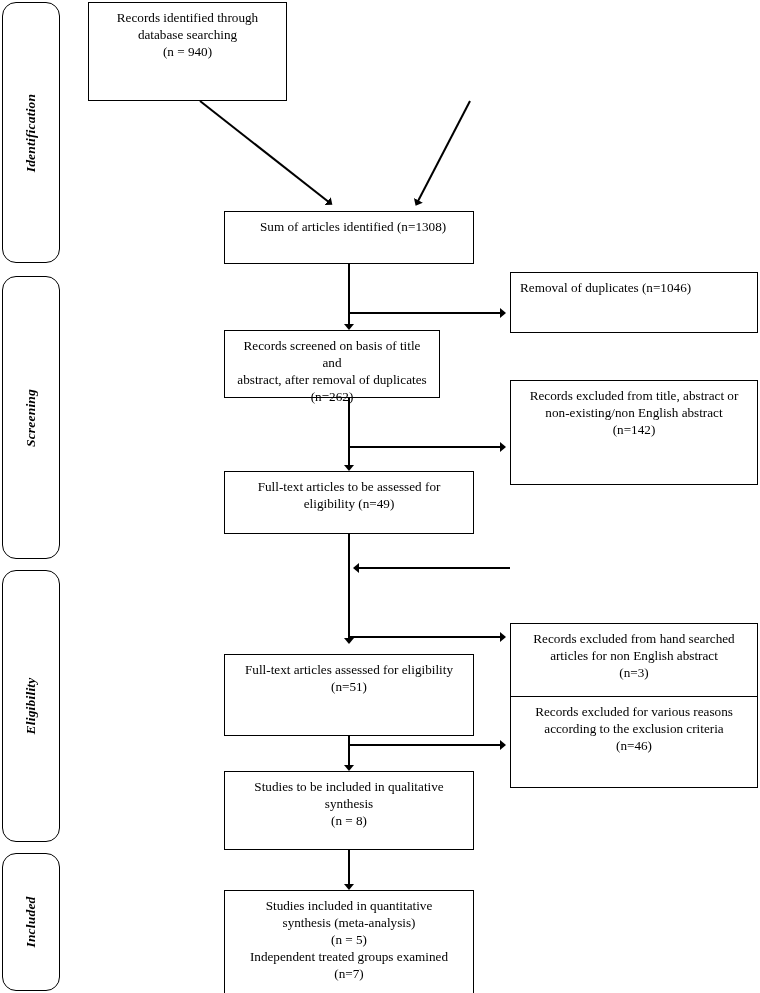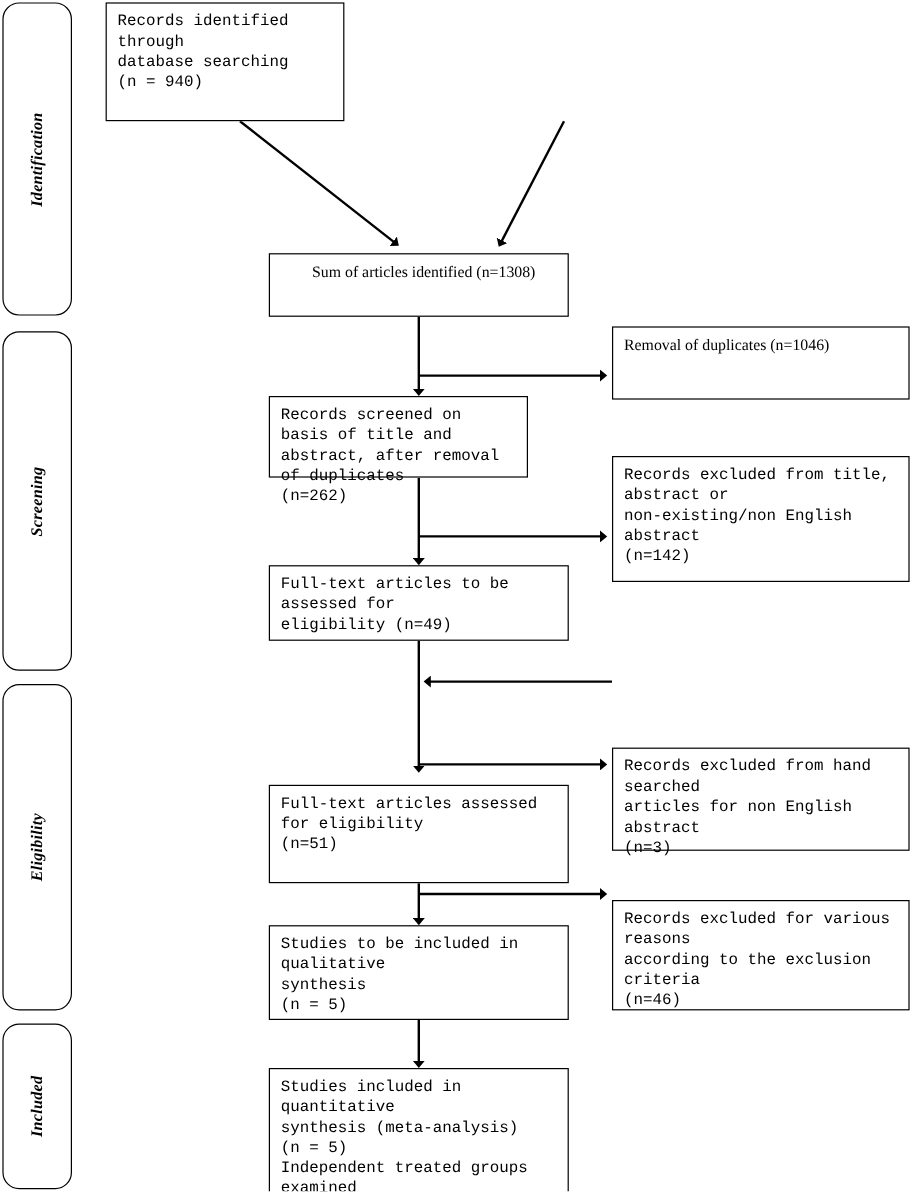--- a/index.html
+++ b/index.html
@@ -45,21 +45,21 @@
   }
   .node {
     position: absolute;
     border: 1.6px solid #000000;
     background: #ffffff;
     box-sizing: border-box;
     padding: 7px 9px 0 9px;
     font-size: 13.2px;
     line-height: 1.28;
   }
-  .node.center { text-align: left; font-family: Liberation Mono, monospace; }
+  .node.center { text-align: center; }
   .node.left   { text-align: left; }
   .node .txt { display: block; white-space: pre-line; }
 </style>
 </head>
 <body>
 
 <div id="page">
 
   <svg class="connectors" viewBox="0 0 760 993">
     <defs>
@@ -141,21 +141,21 @@
   </div>
 
   <div class="node center" style="left:224px; top:654px; width:250px; height:82px;">
     <span class="txt">Full-text articles assessed for eligibility
 (n=51)</span>
   </div>
 
   <div class="node center" style="left:224px; top:771px; width:250px; height:79px;">
     <span class="txt">Studies to be included in qualitative
 synthesis
-(n = 5)</span>
+(n = 8)</span>
   </div>
 
   <div class="node center" style="left:224px; top:890px; width:250px; height:120px;">
     <span class="txt">Studies included in quantitative
 synthesis (meta-analysis)
 (n = 5)
 Independent treated groups examined
 (n=7)</span>
   </div>
 
@@ -169,19 +169,19 @@
 (n=142)</span>
   </div>
 
 
   <div class="node center" style="left:510px; top:623px; width:248px; height:86px;">
     <span class="txt">Records excluded from hand searched
 articles for non English abstract
 (n=3)</span>
   </div>
 
-  <div class="node center" style="left:510px; top:750px; width:248px; height:92px;">
+  <div class="node center" style="left:510px; top:696px; width:248px; height:92px;">
     <span class="txt">Records excluded for various reasons
 according to the exclusion criteria
 (n=46)</span>
   </div>
 
 </div>
 
 </body></html>

